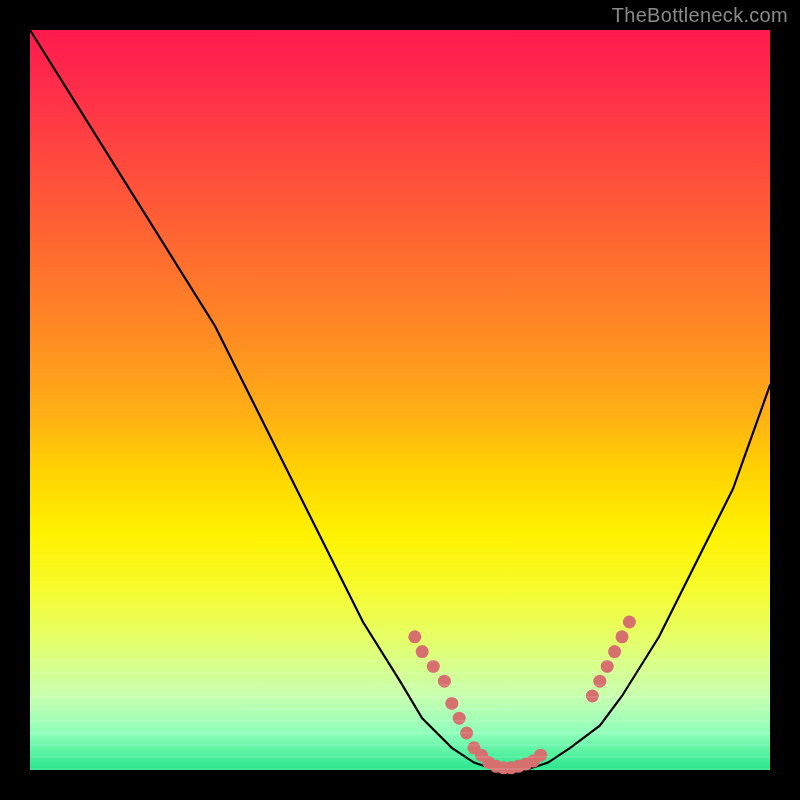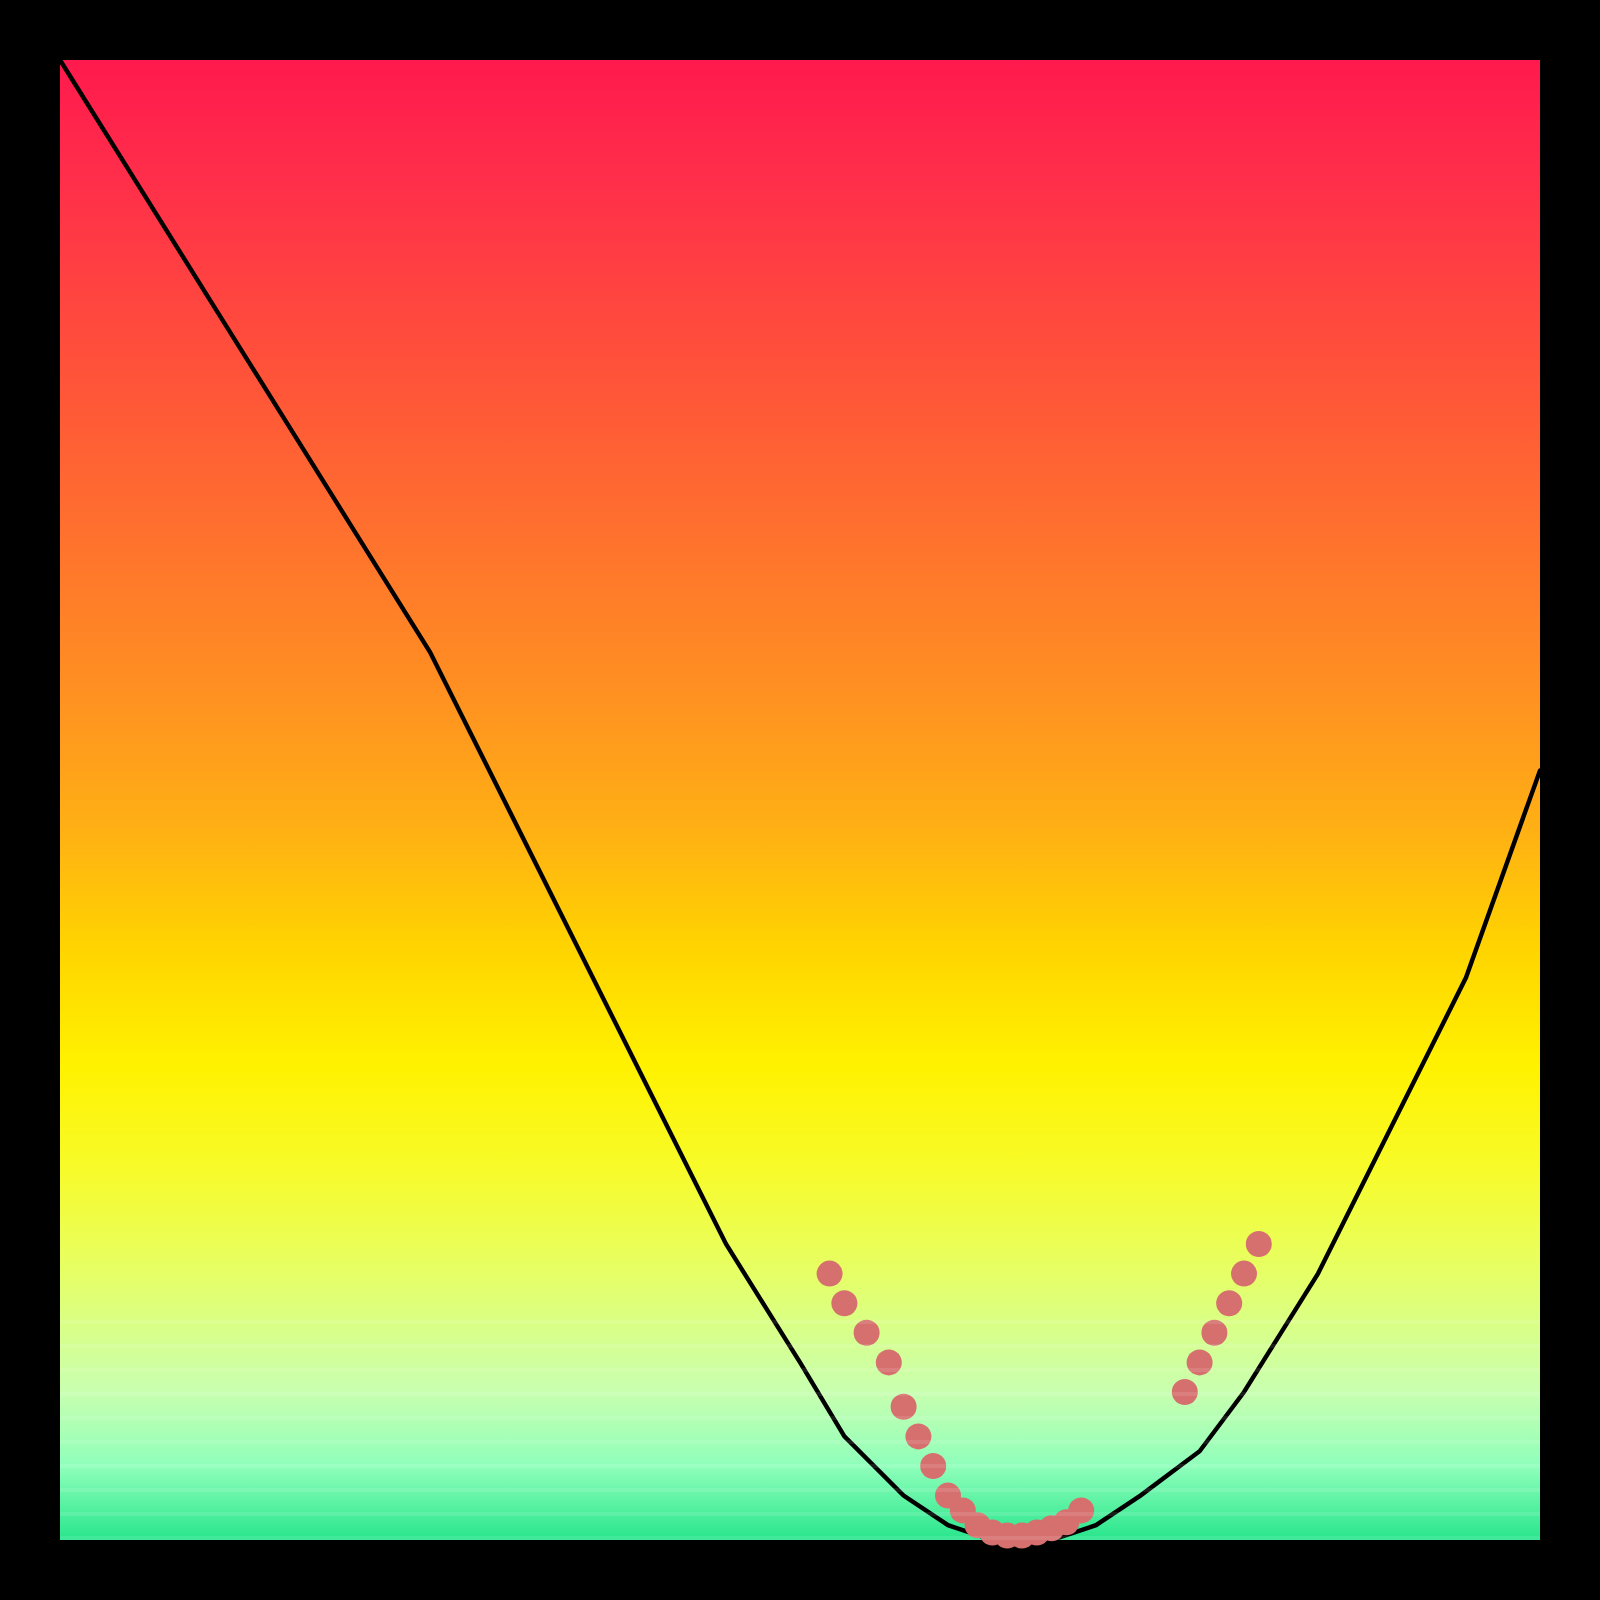--- a/index.html
+++ b/index.html
@@ -103,13 +103,14 @@
           <circle cx="510.6" cy="725.2" r="6.5" fill="#d6706f"></circle>
           <circle cx="562.4" cy="666.0" r="6.5" fill="#d6706f"></circle>
           <circle cx="569.8" cy="651.2" r="6.5" fill="#d6706f"></circle>
           <circle cx="577.2" cy="636.4" r="6.5" fill="#d6706f"></circle>
           <circle cx="584.6" cy="621.6" r="6.5" fill="#d6706f"></circle>
           <circle cx="592.0" cy="606.8" r="6.5" fill="#d6706f"></circle>
           <circle cx="599.4" cy="592.0" r="6.5" fill="#d6706f"></circle>
         </g>
     </svg>
   </div>
+  <div class="watermark">TheBottleneck.com</div>
 </div>
 
 </body></html>

